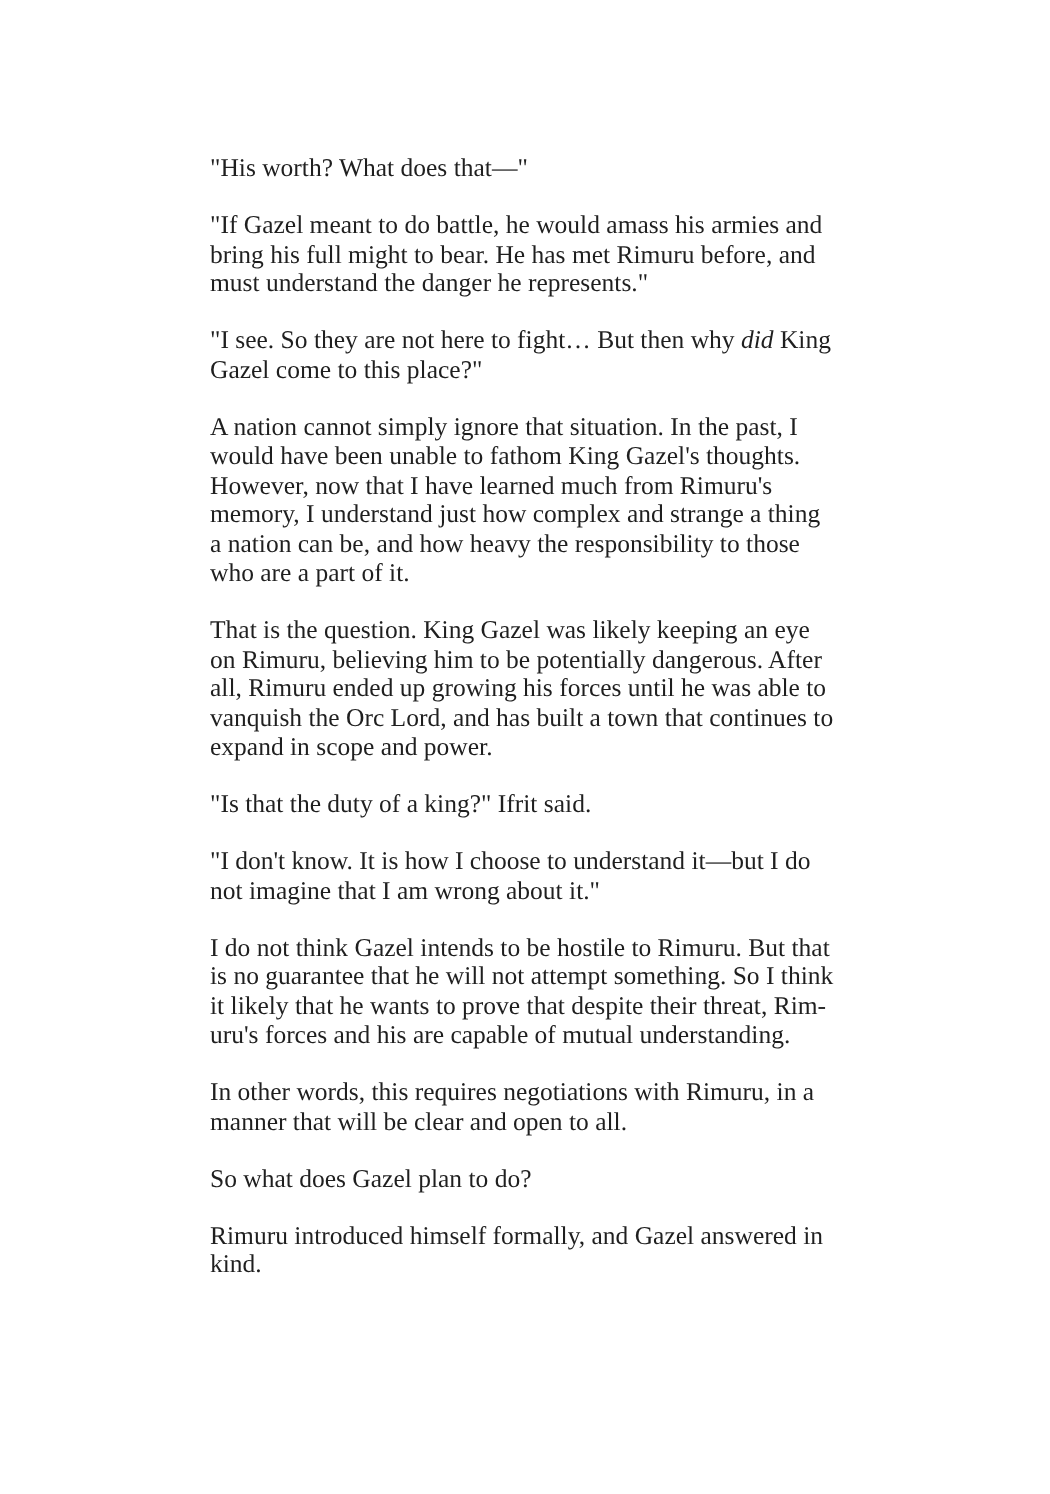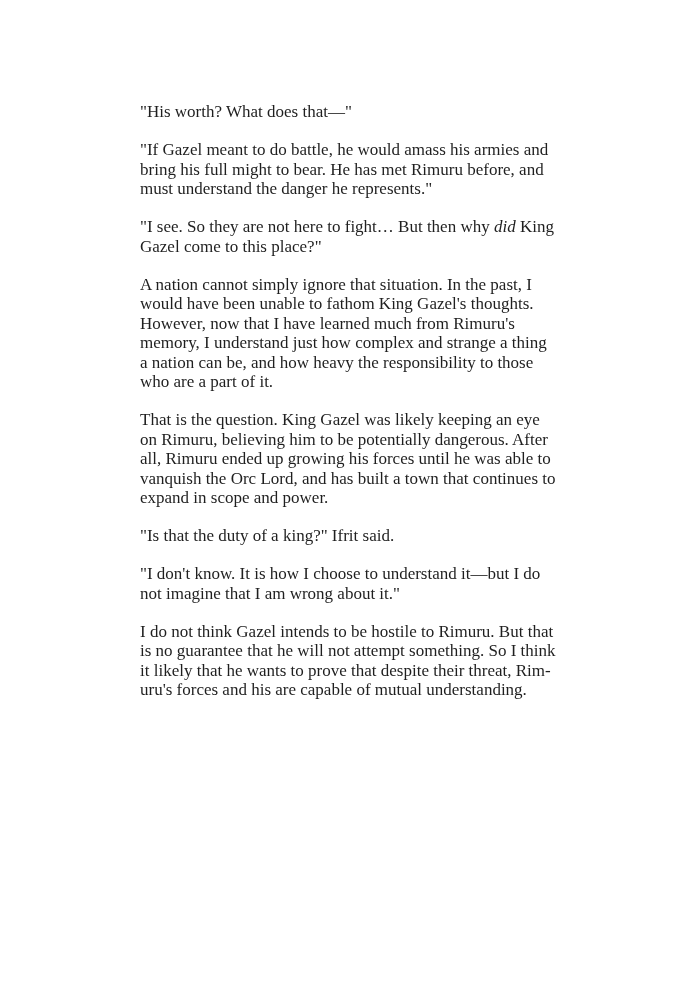--- a/index.html
+++ b/index.html
@@ -56,14 +56,19 @@
 all, Rimuru ended up growing his forces until he was able to
 vanquish the Orc Lord, and has built a town that continues to
 expand in scope and power.</span></p>
       <p><span>"Is that the duty of a king?" Ifrit said.</span></p>
       <p><span>"I don't know. It is how I choose to understand it—but I do
 not imagine that I am wrong about it."</span></p>
       <p><span>I do not think Gazel intends to be hostile to Rimuru. But that
 is no guarantee that he will not attempt something. So I think
 it likely that he wants to prove that despite their threat, Rim-
 uru's forces and his are capable of mutual understanding.</span></p>
+      <p><span>In other words, this requires negotiations with Rimuru, in a
+manner that will be clear and open to all.</span></p>
+      <p><span>So what does Gazel plan to do?</span></p>
+      <p><span>Rimuru introduced himself formally, and Gazel answered in
+kind.</span></p>
     </div>
 </main>
 
 </body></html>

